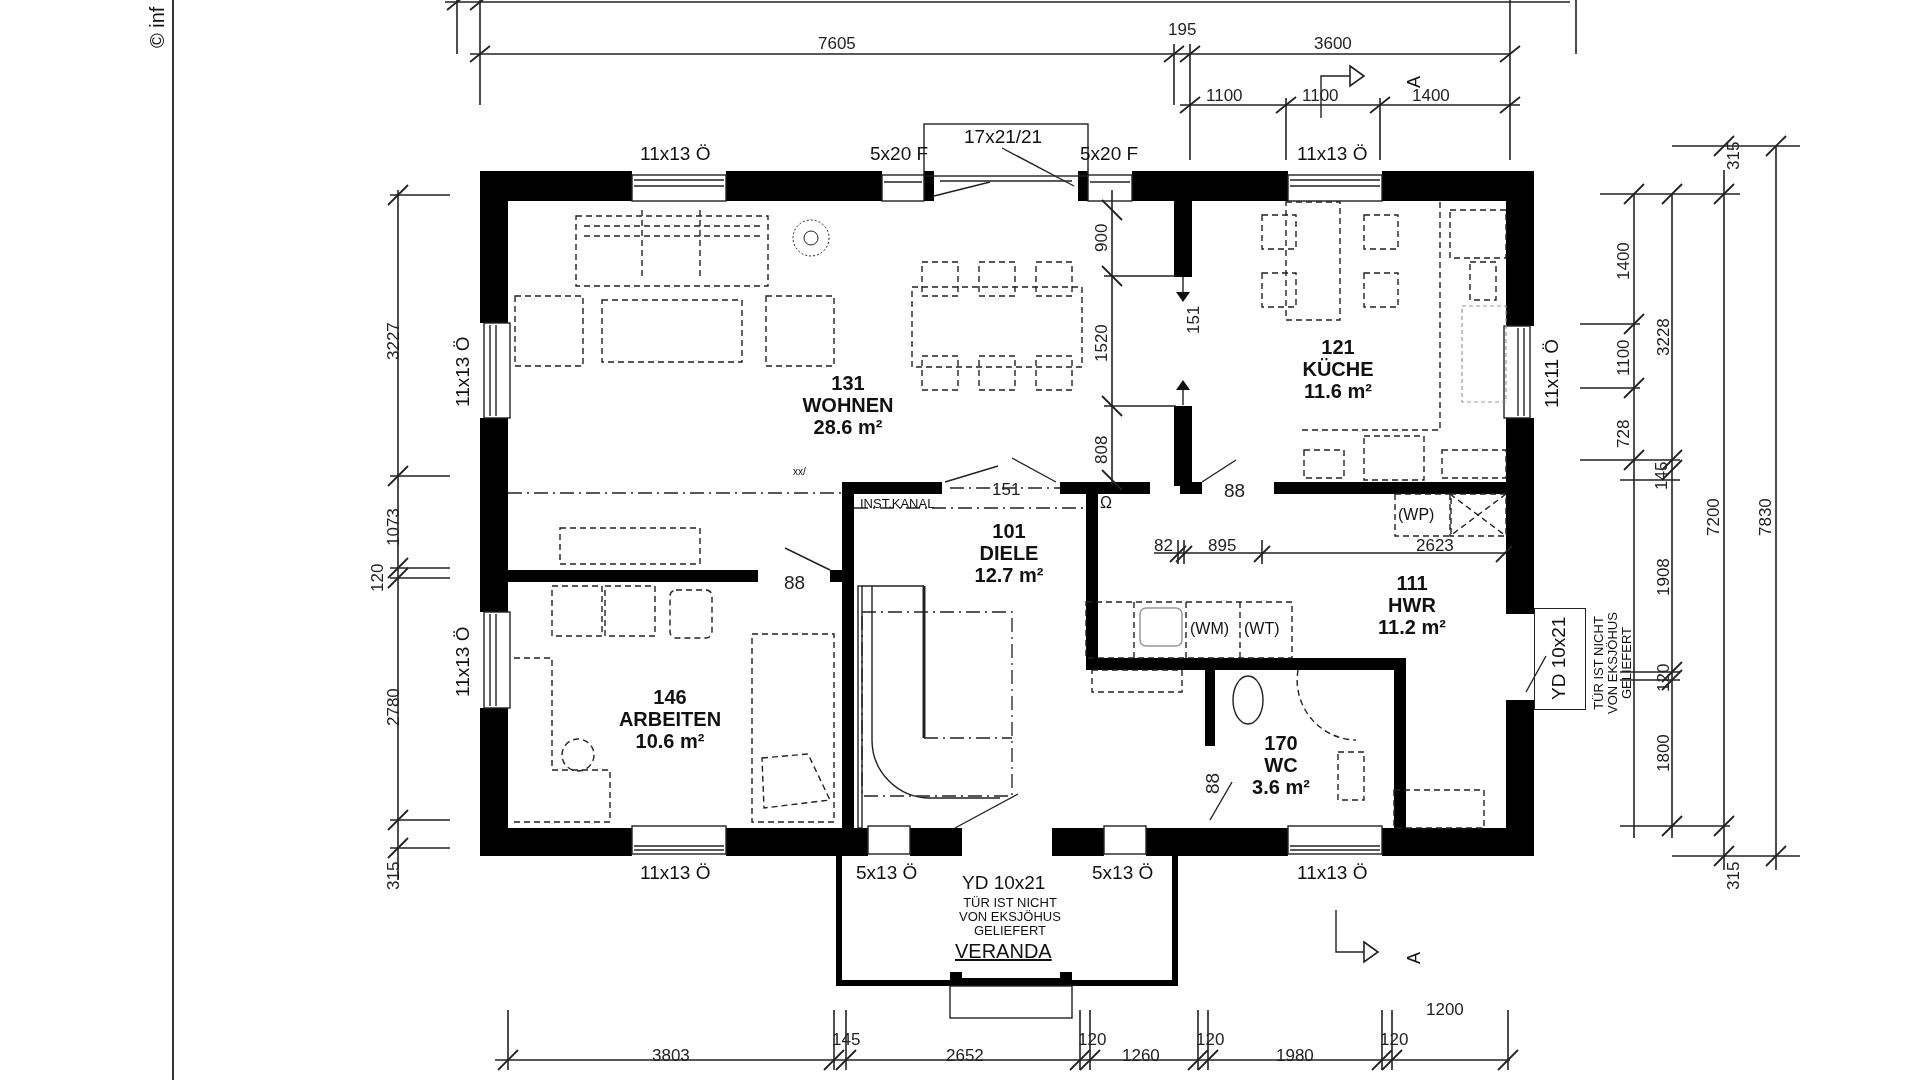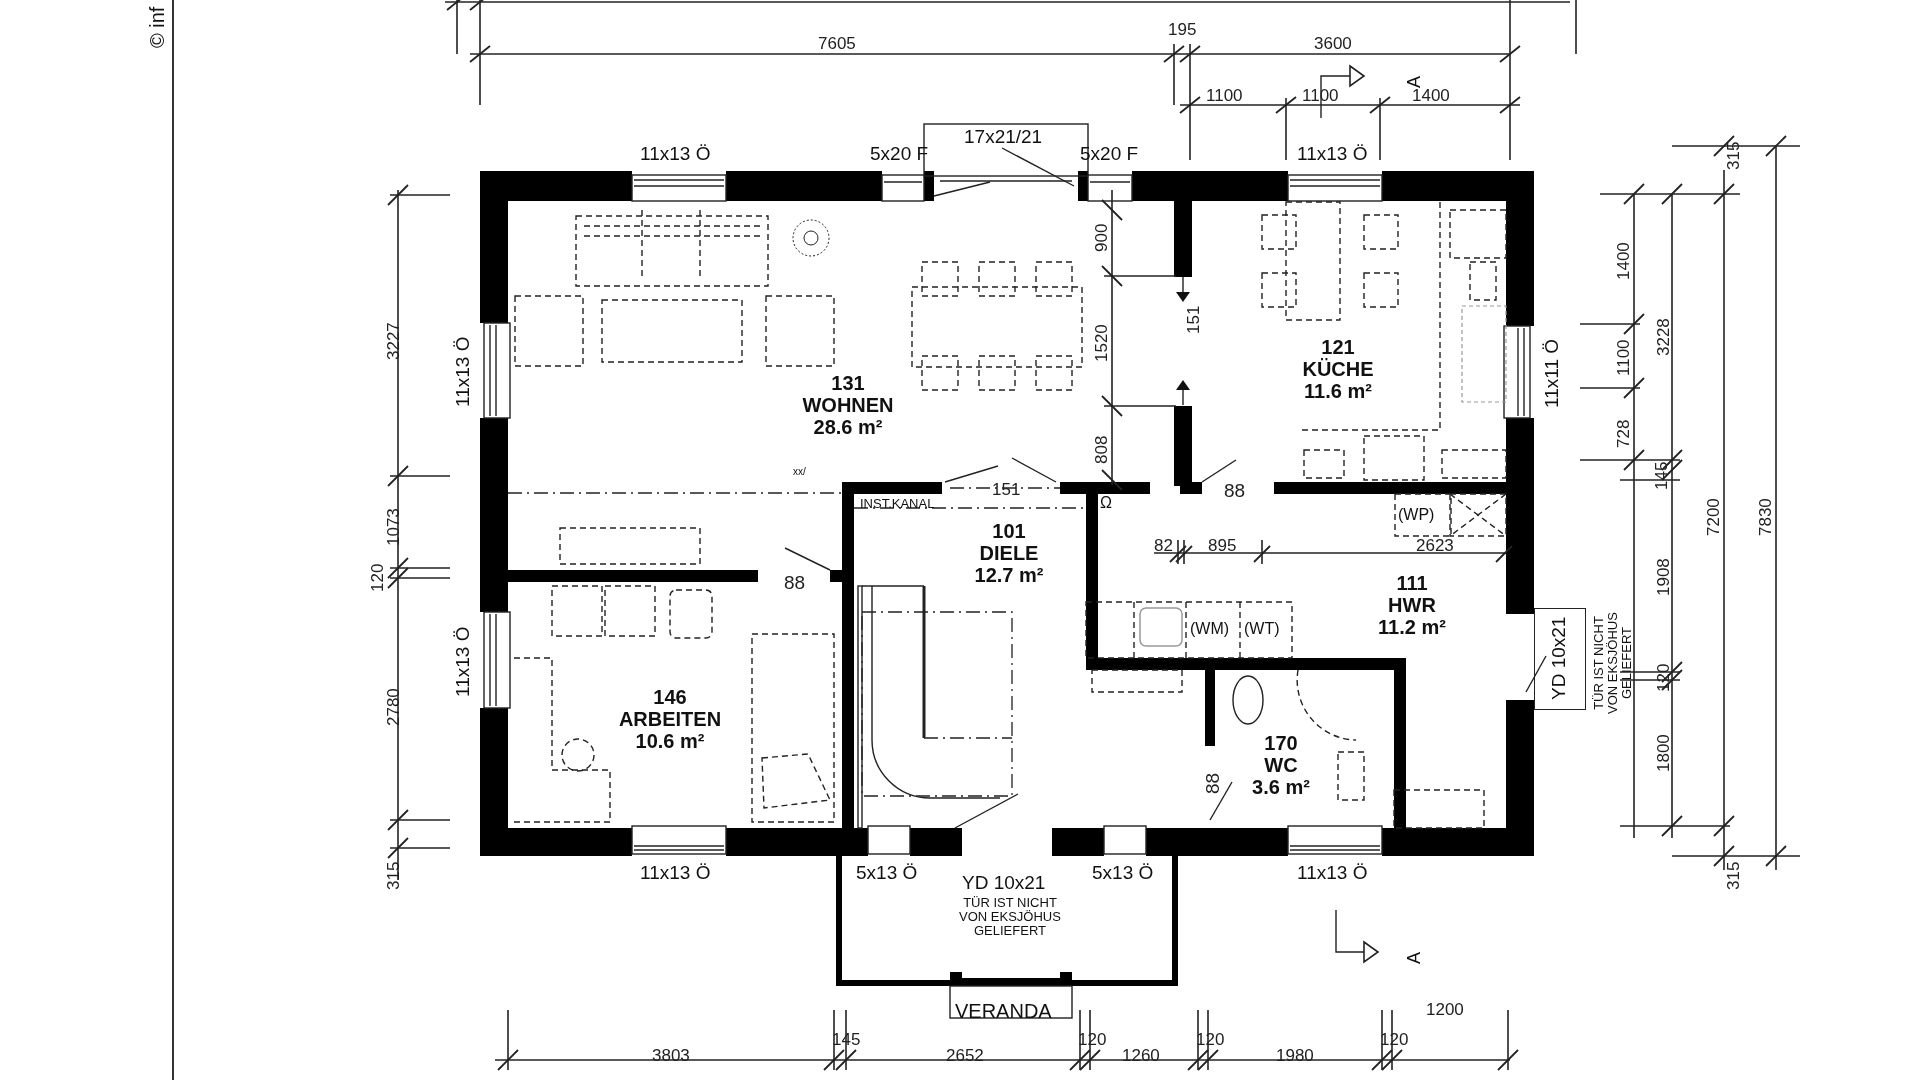--- a/index.html
+++ b/index.html
@@ -358,21 +358,21 @@
 <div class="room" style="left:670px; top:686px;text-align:center;">
   <div>146</div>
   <div>ARBEITEN</div>
   <div>10.6 m²</div>
 </div>
 <div class="room" style="left:1281px; top:732px;">
   <div>170</div>
   <div>WC</div>
   <div>3.6 m²</div>
 </div>
-<div class="lbl" style="left:955px; top:1000px; font-size:20px;">VERANDA</div>
+<div class="lbl" style="left:955px; top:940px; font-size:20px;text-decoration:underline;">VERANDA</div>
 
 <div class="lbl wintxt" style="left:640px; top:143px;">11x13 Ö</div>
 <div class="lbl wintxt" style="left:870px; top:143px;">5x20 F</div>
 <div class="lbl wintxt" style="left:964px; top:126px;">17x21/21</div>
 <div class="lbl wintxt" style="left:1080px; top:143px;">5x20 F</div>
 <div class="lbl wintxt" style="left:1297px; top:143px;">11x13 Ö</div>
 <div class="lbl wintxt rot" style="left:452px; top:407px;">11x13 Ö</div>
 <div class="lbl wintxt rot" style="left:452px; top:697px;">11x13 Ö</div>
 <div class="lbl wintxt rot" style="left:1541px; top:408px;">11x11 Ö</div>
 <div class="lbl wintxt" style="left:640px; top:862px;">11x13 Ö</div>

